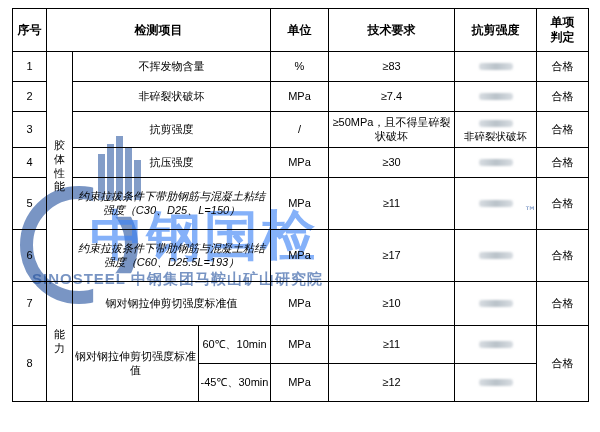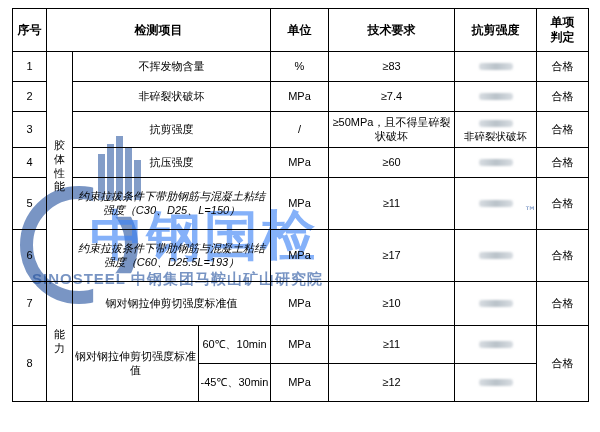--- a/index.html
+++ b/index.html
@@ -222,21 +222,21 @@
           <span class="blurred"></span>
           <div class="res-extra">非碎裂状破坏</div>
         </td>
         <td>合格</td>
       </tr>
 
       <tr style="height:30px;">
         <td>4</td>
         <td class="itemtext" colspan="2">抗压强度</td>
         <td>MPa</td>
-        <td>≥60</td>
+        <td>≥30</td>
         <td><span class="blurred"></span></td>
         <td>合格</td>
       </tr>
 
       <tr style="height:52px;">
         <td>5</td>
         <td class="itemtext small" colspan="2">约束拉拔条件下带肋钢筋与混凝土粘结强度（C30、D25、L=150）</td>
         <td>MPa</td>
         <td>≥11</td>
         <td><span class="blurred"></span></td>

